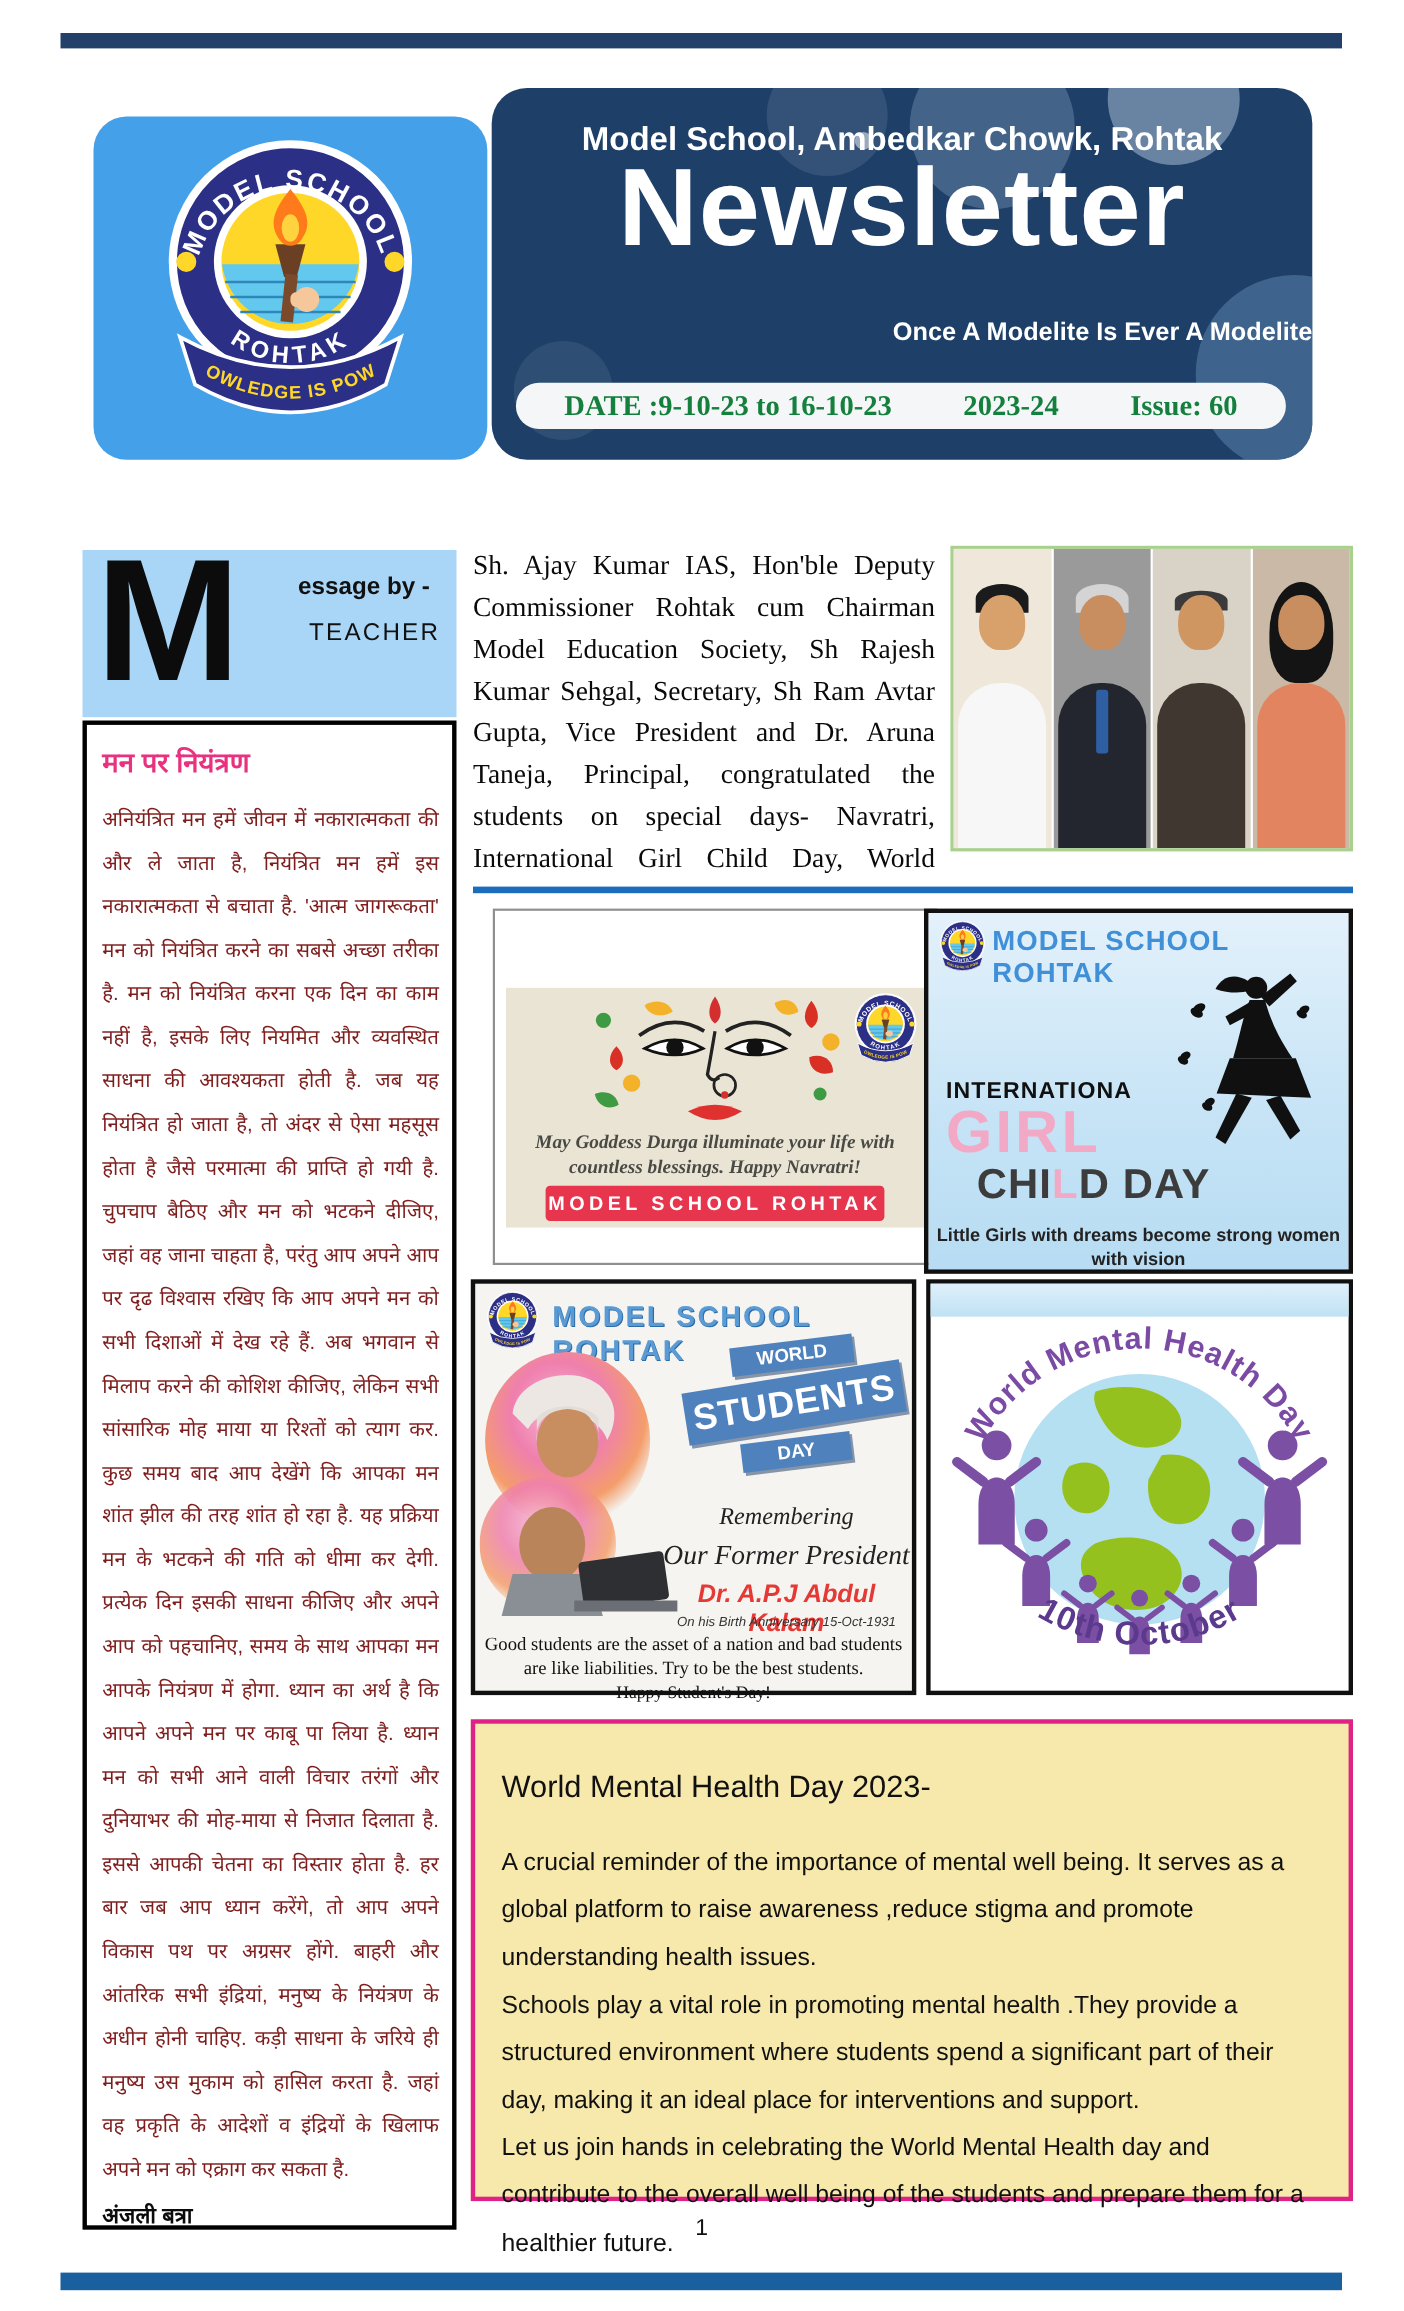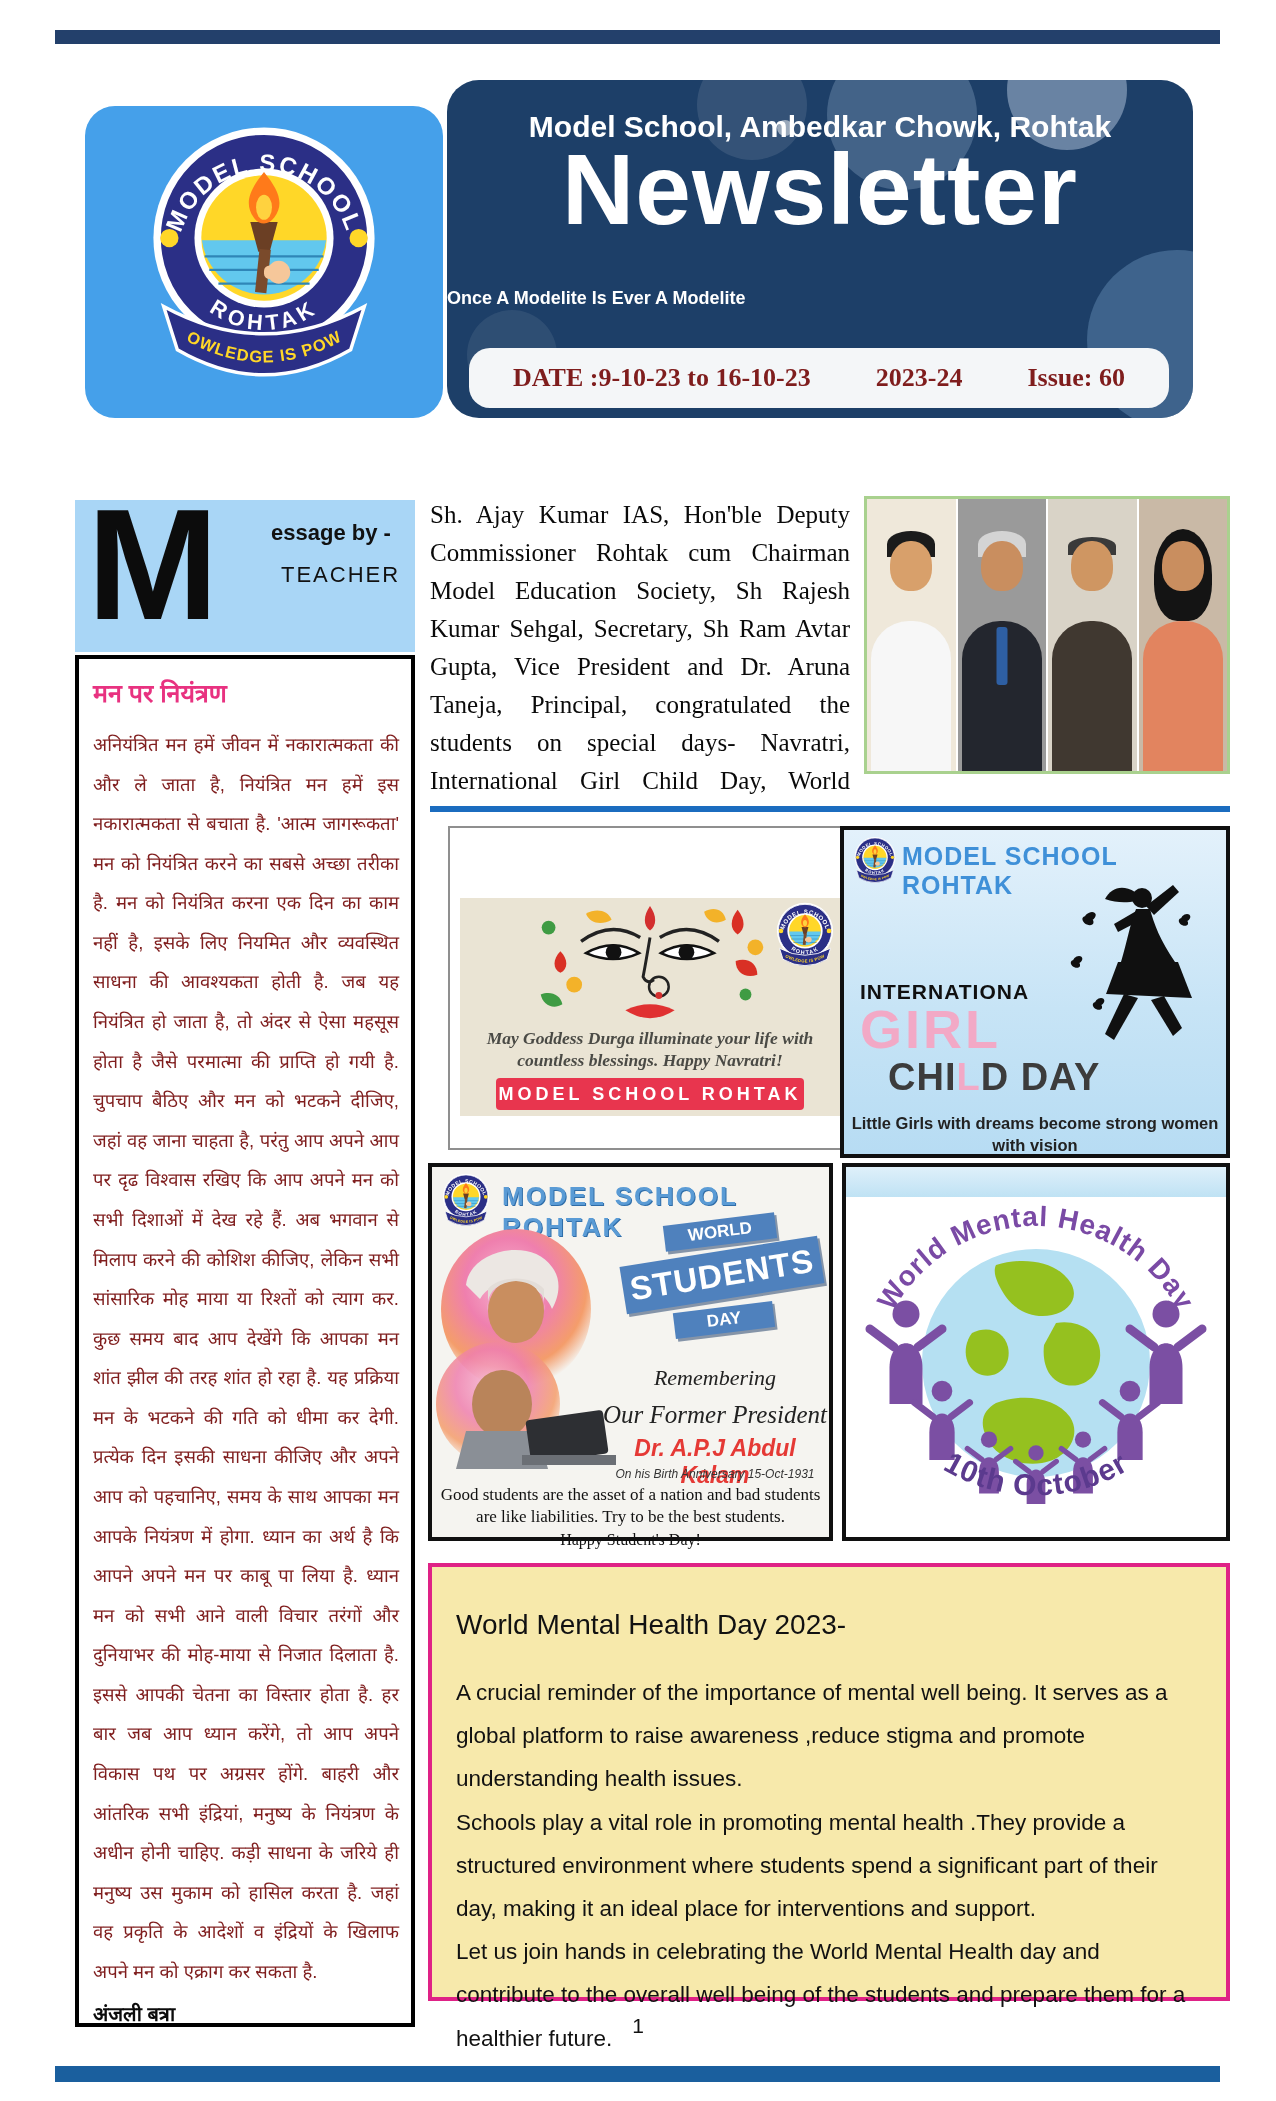--- a/index.html
+++ b/index.html
@@ -10,24 +10,24 @@
   .bottom-bar { position:absolute; left:55px; top:2066px; width:1165px; height:16px; background:#1a5f9e; }
 
   
   .logo-box { position:absolute; left:85px; top:106px; width:358px; height:312px; background:#45a0ea; border-radius:30px; }
   .logo-box .emblem { position:absolute; left:50%; top:18px; transform:translateX(-50%); width:228px; height:268px; }
 
   .navy-box { position:absolute; left:447px; top:80px; width:746px; height:338px; background:#1d3f68; border-radius:32px; overflow:hidden; }
   .bubble { position:absolute; border-radius:50%; }
   .school-line { position:absolute; width:100%; top:30px; text-align:center; color:#fff; font-size:30px; font-weight:bold; }
   .newsletter { position:absolute; width:100%; top:52px; text-align:center; color:#fff; font-size:100px; font-weight:bold; letter-spacing:1px; }
-  .tagline { position:absolute; width:100%; top:208px; text-align:left; color:#fff; font-size:18px; font-weight:bold; }
-  .date-pill { position:absolute; left:22px; right:24px; top:268px; height:60px; background:#f4f6f8; border-radius:21px;
+  .tagline { position:absolute; width:100%; top:208px; text-align:right; color:#fff; font-size:23px; font-weight:bold; }
+  .date-pill { position:absolute; left:22px; right:24px; top:268px; height:42px; background:#f4f6f8; border-radius:21px;
                display:flex; align-items:center; justify-content:space-between; padding:0 44px;
-               font-family:"Liberation Serif", serif; font-weight:bold; font-size:26px; color:#7f1d1d; }
+               font-family:"Liberation Serif", serif; font-weight:bold; font-size:26px; color:#15803d; }
 
   
   .thought { position:absolute; left:61px; top:420px; width:1152px; height:78px; background:#1170c9; color:#fff;
              text-align:center; font-weight:bold; font-size:23px; }
   .thought .t1 { margin-top:9px; }
   .thought .t2 { margin-top:4px; }
 
   
   .message-box { position:absolute; left:75px; top:500px; width:340px; height:152px; background:#a9d6f6; }
   .big-m { position:absolute; left:12px; top:-26px; font-size:158px; font-weight:bold; color:#0c0c0c; }

